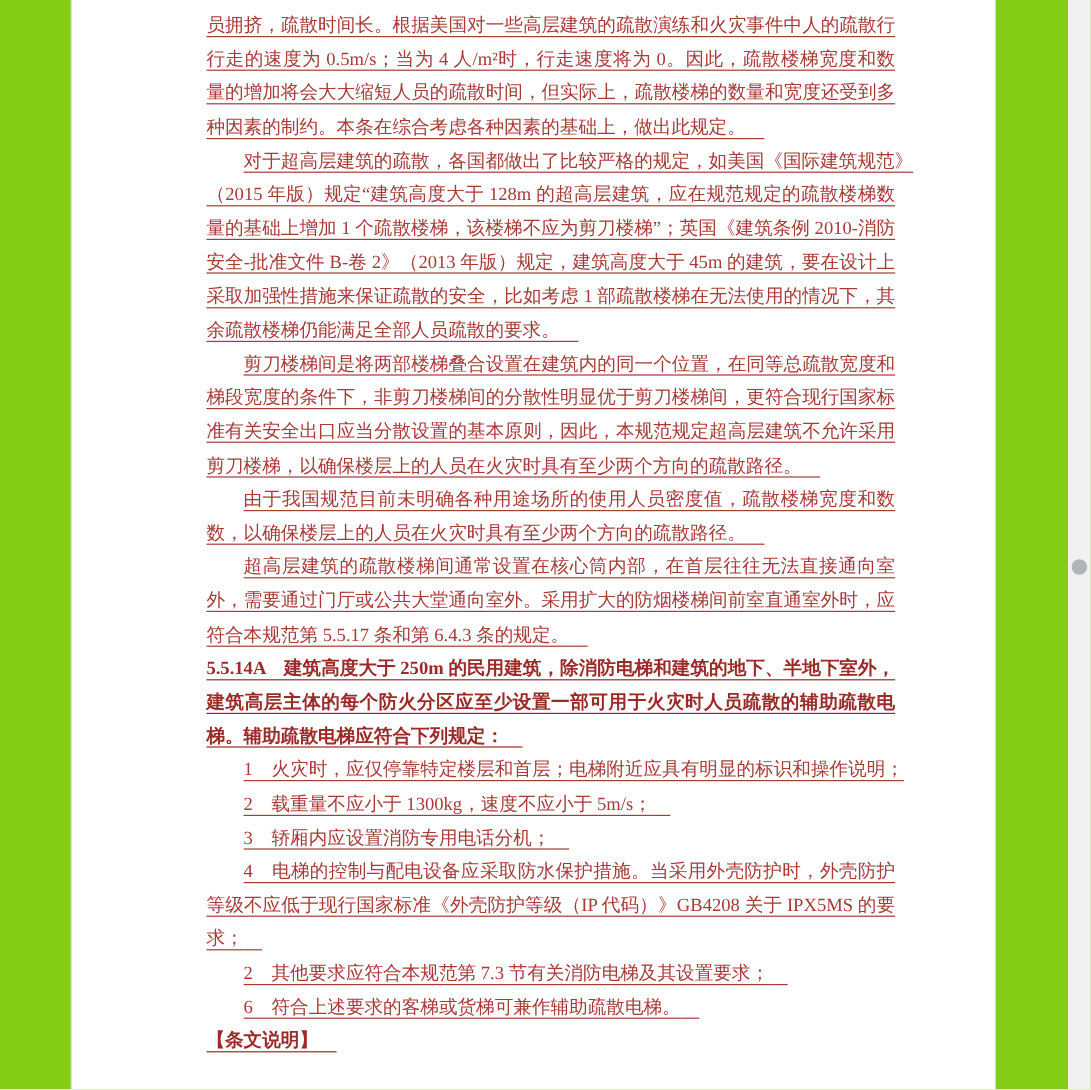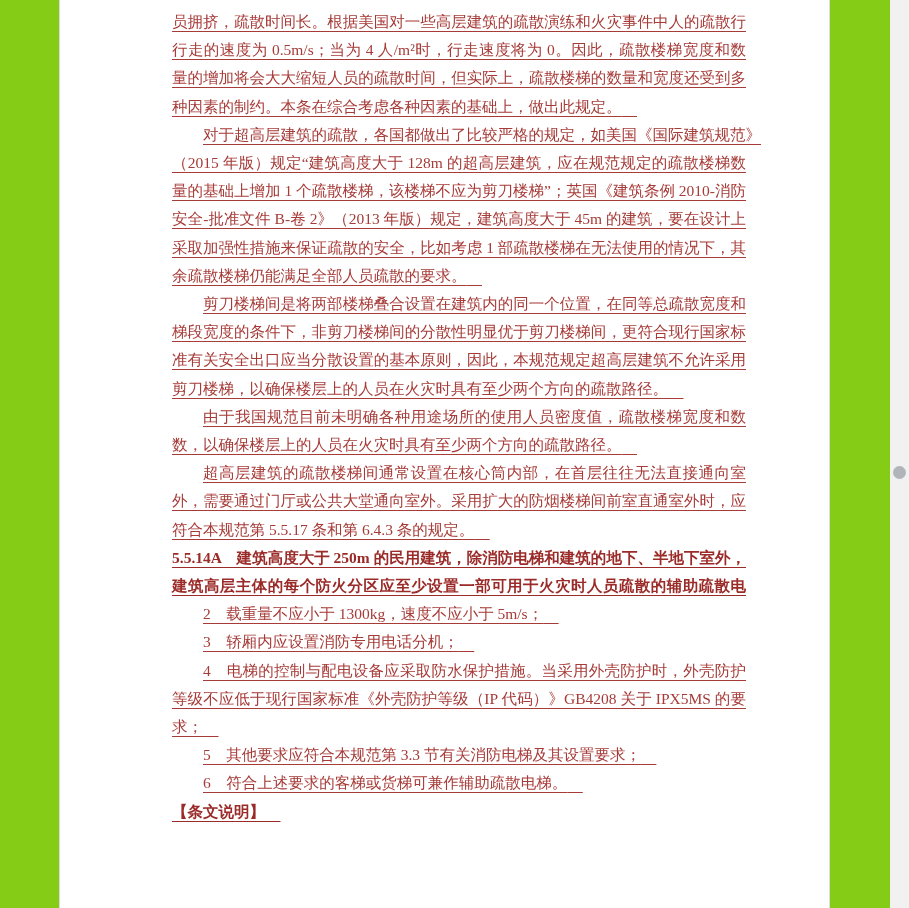--- a/index.html
+++ b/index.html
@@ -85,26 +85,28 @@
     <div class="line fill">梯段宽度的条件下，非剪刀楼梯间的分散性明显优于剪刀楼梯间，更符合现行国家标</div>
     <div class="line fill">准有关安全出口应当分散设置的基本原则，因此，本规范规定超高层建筑不允许采用</div>
     <div class="line">剪刀楼梯，以确保楼层上的人员在火灾时具有至少两个方向的疏散路径。</div>
     <div class="line indent fill">由于我国规范目前未明确各种用途场所的使用人员密度值，疏散楼梯宽度和数</div>
     <div class="line">数，以确保楼层上的人员在火灾时具有至少两个方向的疏散路径。</div>
     <div class="line indent fill">超高层建筑的疏散楼梯间通常设置在核心筒内部，在首层往往无法直接通向室</div>
     <div class="line fill">外，需要通过门厅或公共大堂通向室外。采用扩大的防烟楼梯间前室直通室外时，应</div>
     <div class="line">符合本规范第 5.5.17 条和第 6.4.3 条的规定。</div>
     <div class="line bold fill">5.5.14A　建筑高度大于 250m 的民用建筑，除消防电梯和建筑的地下、半地下室外，</div>
     <div class="line bold fill">建筑高层主体的每个防火分区应至少设置一部可用于火灾时人员疏散的辅助疏散电</div>
+    <div class="line bold">梯。辅助疏散电梯应符合下列规定：</div>
+    <div class="line indent fill">1　火灾时，应仅停靠特定楼层和首层；电梯附近应具有明显的标识和操作说明；</div>
     <div class="line indent">2　载重量不应小于 1300kg，速度不应小于 5m/s；</div>
     <div class="line indent">3　轿厢内应设置消防专用电话分机；</div>
     <div class="line indent fill">4　电梯的控制与配电设备应采取防水保护措施。当采用外壳防护时，外壳防护</div>
     <div class="line fill">等级不应低于现行国家标准《外壳防护等级（IP 代码）》GB4208 关于 IPX5MS 的要</div>
     <div class="line">求；</div>
-    <div class="line indent">5　其他要求应符合本规范第 3.3 节有关消防电梯及其设置要求；</div>
+    <div class="line indent">2　其他要求应符合本规范第 7.3 节有关消防电梯及其设置要求；</div>
     <div class="line indent">6　符合上述要求的客梯或货梯可兼作辅助疏散电梯。</div>
     <div class="line bold">【条文说明】</div>
   </div>
 
   <div class="scroll-track">
     <div class="scroll-thumb"></div>
   </div>
 </div>
 
 </body></html>

